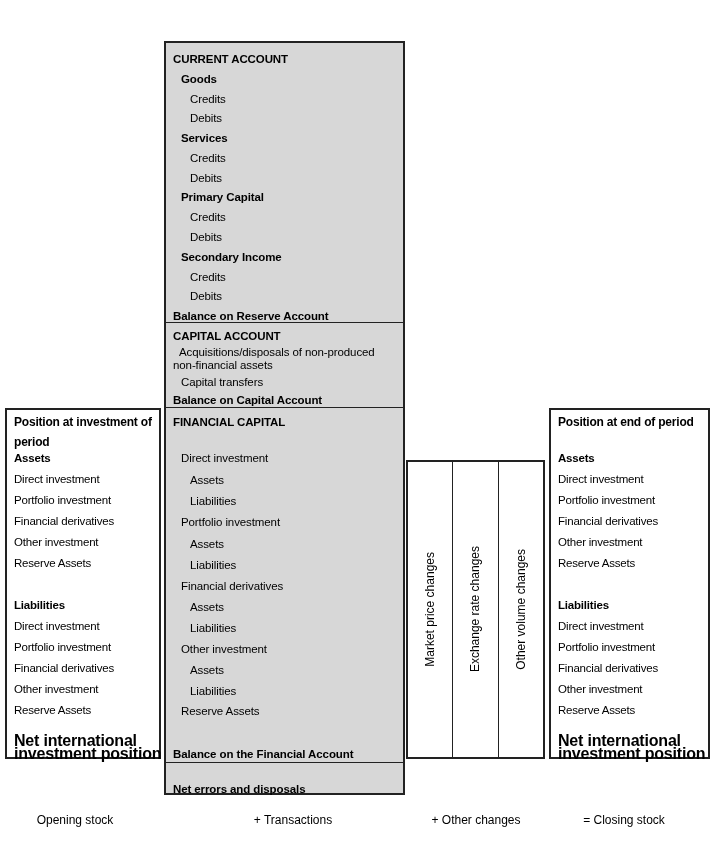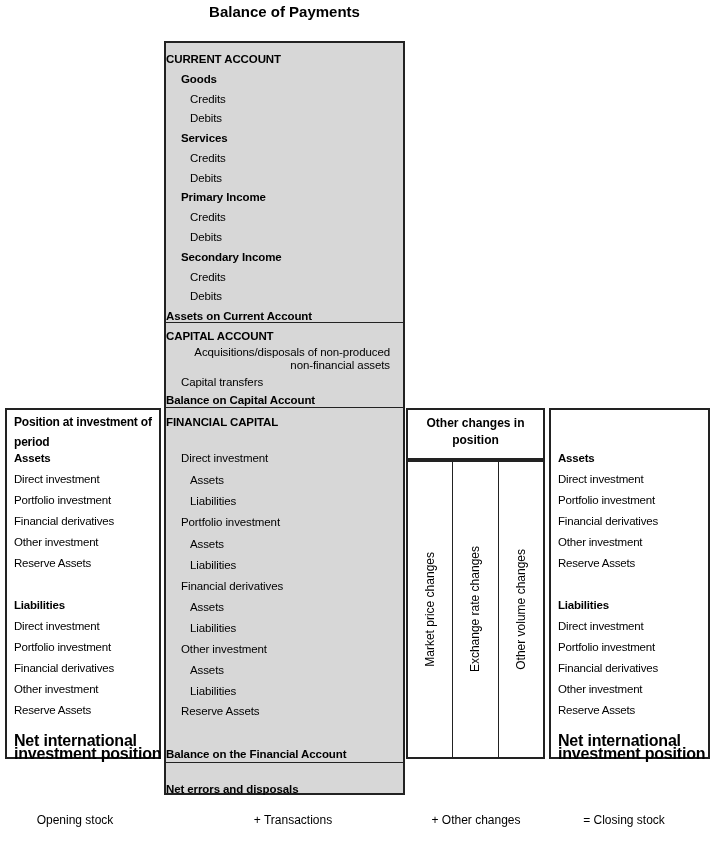--- a/index.html
+++ b/index.html
@@ -20,57 +20,56 @@
   .oc-header .oc-title{font-size:12px;font-weight:bold;text-align:center;
     line-height:17px;padding-top:5px;width:110px;}
   .oc-cols{left:406px;top:460px;width:139px;height:299px;display:flex;padding:0;}
   .oc-col{flex:1 1 0;display:flex;align-items:center;justify-content:center;}
   .oc-col.sep{border-right:1px solid #222;}
   .vtext{writing-mode:vertical-rl;transform:rotate(180deg);font-size:12px;
     letter-spacing:0px;white-space:nowrap;}
   .row{position:absolute;font-size:11.5px;line-height:13px;white-space:nowrap;
     letter-spacing:-0.1px;}
   .row.b{font-weight:bold;}
-  .ind0{left:0;}
+  .ind0{left:7px;}
   .ind1{left:15px;}
   .ind2{left:24px;}
   .sepline{position:absolute;left:0;right:0;height:0;border-top:1px solid #222;}
   .side-row{position:absolute;left:7px;font-size:11.5px;line-height:13px;
     white-space:nowrap;letter-spacing:-0.2px;}
   .side-row.b{font-weight:bold;}
   .side-title{position:absolute;left:7px;width:146px;font-size:12px;font-weight:bold;
     line-height:20px;white-space:normal;letter-spacing:-0.2px;}
   .side-niip{position:absolute;left:7px;width:148px;font-size:16px;font-weight:bold;
     line-height:13px;white-space:normal;letter-spacing:-0.2px;}
-  .acq{width:224px;white-space:normal;text-indent:6px;text-align:right;}
+  .acq{width:224px;white-space:normal;text-indent:6px;}
   .footer-label{position:absolute;top:813px;width:170px;text-align:center;font-size:12px;}
 </style>
 </head>
 <body>
 
 <div id="canvas">
 
-  <div class="page-title">Balance of Payments</div>
 
   <div class="box central-box">
 
     <div class="row b ind0" style="top:10px">CURRENT ACCOUNT</div>
     <div class="row b ind1" style="top:30px">Goods</div>
     <div class="row ind2" style="top:50px">Credits</div>
     <div class="row ind2" style="top:69px">Debits</div>
     <div class="row b ind1" style="top:89px">Services</div>
     <div class="row ind2" style="top:109px">Credits</div>
     <div class="row ind2" style="top:129px">Debits</div>
-    <div class="row b ind1" style="top:148px">Primary Income</div>
+    <div class="row b ind1" style="top:148px">Primary Capital</div>
     <div class="row ind2" style="top:168px">Credits</div>
     <div class="row ind2" style="top:188px">Debits</div>
     <div class="row b ind1" style="top:208px">Secondary Income</div>
     <div class="row ind2" style="top:228px">Credits</div>
     <div class="row ind2" style="top:247px">Debits</div>
-    <div class="row b ind0" style="top:267px">Assets on Current Account</div>
+    <div class="row b ind0" style="top:267px">Balance on Reserve Account</div>
 
     <div class="sepline" style="top:279px"></div>
 
     <div class="row b ind0" style="top:287px">CAPITAL ACCOUNT</div>
     <div class="row ind0 acq" style="top:303px">Acquisitions/disposals of non-produced non-financial assets</div>
     <div class="row ind1" style="top:333px">Capital transfers</div>
     <div class="row b ind0" style="top:351px">Balance on Capital Account</div>
 
     <div class="sepline" style="top:364px"></div>
 
@@ -105,37 +104,35 @@
     <div class="side-row" style="top:147px">Reserve Assets</div>
     <div class="side-row b" style="top:189px">Liabilities</div>
     <div class="side-row" style="top:210px">Direct investment</div>
     <div class="side-row" style="top:231px">Portfolio investment</div>
     <div class="side-row" style="top:252px">Financial derivatives</div>
     <div class="side-row" style="top:273px">Other investment</div>
     <div class="side-row" style="top:294px">Reserve Assets</div>
     <div class="side-niip" style="top:324px">Net international investment position</div>
   </div>
 
-  <div class="box oc-header">
-    <div class="oc-title">Other changes in position</div>
-  </div>
 
   <div class="box oc-cols">
     <div class="oc-col sep">
       <span class="vtext">Market price changes</span>
     </div>
     <div class="oc-col sep">
       <span class="vtext">Exchange rate changes</span>
     </div>
     <div class="oc-col">
       <span class="vtext">Other volume changes</span>
     </div>
   </div>
 
   <div class="box right-box">
+    <div class="side-title" style="top:2px">Position at end of period</div>
     <div class="side-row b" style="top:42px">Assets</div>
     <div class="side-row" style="top:63px">Direct investment</div>
     <div class="side-row" style="top:84px">Portfolio investment</div>
     <div class="side-row" style="top:105px">Financial derivatives</div>
     <div class="side-row" style="top:126px">Other investment</div>
     <div class="side-row" style="top:147px">Reserve Assets</div>
     <div class="side-row b" style="top:189px">Liabilities</div>
     <div class="side-row" style="top:210px">Direct investment</div>
     <div class="side-row" style="top:231px">Portfolio investment</div>
     <div class="side-row" style="top:252px">Financial derivatives</div>

